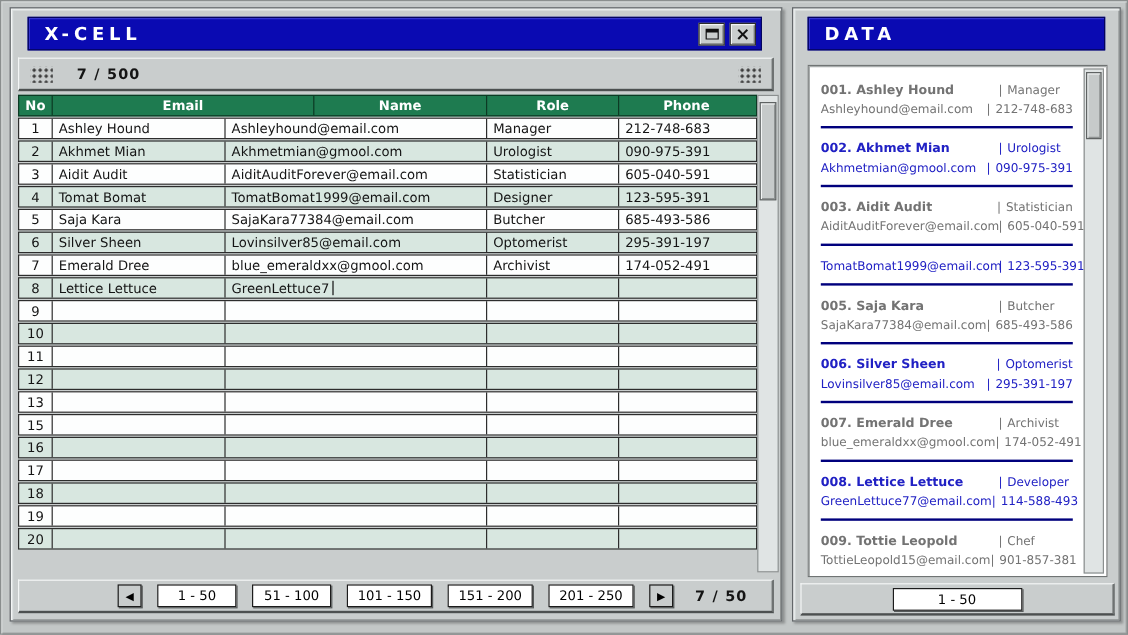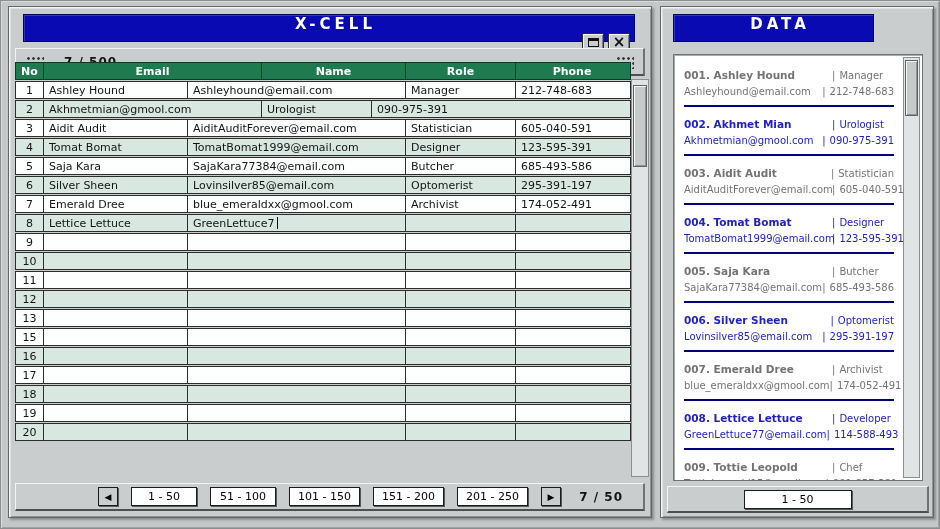--- a/index.html
+++ b/index.html
@@ -14,44 +14,44 @@
     box-shadow: inset 0 0 0 1px #8a8e8e, inset 2px 2px 0 #d7dbdb, inset -2px -2px 0 #9fa3a3; }
 
   .window { position:absolute; background:#c9cdcd; border:1px solid #63676a;
     box-shadow: inset 1px 1px 0 #f3f5f5, inset 2px 2px 0 #dde1e1,
                 inset -1px -1px 0 #8f9393, 2px 2px 2px rgba(40,40,40,.35); }
   #xcell-window { left:8px;  top:6px; width:644px; height:512px; }
   #data-window  { left:660px; top:6px; width:274px; height:512px; }
 
   .titlebar { position:absolute; height:28px; display:flex; align-items:center;
     background:var(--titlebar-blue,#0a0ab2); border:1px solid #04045c;
-    box-shadow: inset 1px 1px 0 #3434cf; flex-direction: column; }
+    box-shadow: inset 1px 1px 0 #3434cf; }
   #xcell-window .titlebar { left:14px; top:7px; width:612px; }
-  #data-window  .titlebar { left:12px; top:7px; width:201px; }
+  #data-window  .titlebar { left:12px; top:7px; width:248px; }
   .titlebar .title { color:#fff; font-weight:bold; font-size:15px;
     letter-spacing:4px; padding-left:13px; }
   .titlebar .btns { margin-left:auto; display:flex; gap:4px; padding-right:4px; }
   .win-btn { width:22px; height:19px; background:#c9cdcd; border:1px solid #2c2c2c;
     box-shadow: inset 1px 1px 0 #f3f5f5, inset -1px -1px 0 #7d8181;
     display:flex; align-items:center; justify-content:center; cursor:default; }
   .restore-glyph { width:11px; height:9px; border:1px solid #111; border-top-width:3px; }
   .close-glyph { font-size:15px; font-weight:bold; line-height:1; color:#111; }
 
   .bar { position:absolute; background:#c9cdcd;
     border-top:1px solid #f3f5f5; border-left:1px solid #f3f5f5;
     border-right:2px solid #6e7272; border-bottom:2px solid #4c5050; }
   .toolbar { left:6px; top:41px; width:630px; height:28px;
     display:flex; align-items:center; padding:0 9px; }
   .grip { width:19px; height:14px;
     background-image: radial-gradient(circle, #3a3a3a 1.2px, transparent 1.5px);
     background-size:5px 5px; background-position:1px 1px; }
   .toolbar .indicator { font-weight:bold; font-size:12px; margin-left:20px; letter-spacing:1px; }
   .toolbar .grip-right { margin-left:auto; }
 
-  .tablewrap { position:absolute; left:6px; top:55px; width:616px; }
+  .tablewrap { position:absolute; left:6px; top:72px; width:616px; }
   .thead, .trow { display:flex; }
   .thead { height:18px; margin-bottom:1px; background:var(--header-green,#1e7b50);
     border:1px solid #0c3a24; color:#fff; font-weight:bold; font-size:11px; }
   .thead .cell { display:flex; align-items:center; justify-content:center;
     border-right:1px solid #0c3a24; }
   .thead .cell:last-child { border-right:none; }
   .trow { height:18px; margin-bottom:1px; background:#fdfefe;
     border:1px solid #2d2d2d; font-size:11px; }
   .trow.even { background:var(--row-stripe-green,#d8e7e0); }
   .trow .cell { display:flex; align-items:center; padding:0 5px;
@@ -135,20 +135,21 @@
     <div>
         <div class="trow">
           <div class="cell c0">1</div>
           <div class="cell c1">Ashley Hound</div>
           <div class="cell c2">Ashleyhound@email.com</div>
           <div class="cell c3">Manager</div>
           <div class="cell c4">212-748-683</div>
         </div>
         <div class="trow even">
           <div class="cell c0">2</div>
+          <div class="cell c1">Akhmet Mian</div>
           <div class="cell c2">Akhmetmian@gmool.com</div>
           <div class="cell c3">Urologist</div>
           <div class="cell c4">090-975-391</div>
         </div>
         <div class="trow">
           <div class="cell c0">3</div>
           <div class="cell c1">Aidit Audit</div>
           <div class="cell c2">AiditAuditForever@email.com</div>
           <div class="cell c3">Statistician</div>
           <div class="cell c4">605-040-591</div>
@@ -317,24 +318,20 @@
             <span class="rec-left name">003. Aidit Audit</span>
             <span class="rec-right"><span class="pipe">|</span>Statistician</span>
           </div>
           <div class="rec-line">
             <span class="rec-left ">AiditAuditForever@email.com</span>
             <span class="rec-right"><span class="pipe">|</span>605-040-591</span>
           </div>
         </div>
         <div class="record alt">
           <div class="rec-line">
-            <span class="rec-left name">004. Tomat Bomat</span>
-            <span class="rec-right"><span class="pipe">|</span>Designer</span>
-          </div>
-          <div class="rec-line">
             <span class="rec-left ">TomatBomat1999@email.com</span>
             <span class="rec-right"><span class="pipe">|</span>123-595-391</span>
           </div>
         </div>
         <div class="record">
           <div class="rec-line">
             <span class="rec-left name">005. Saja Kara</span>
             <span class="rec-right"><span class="pipe">|</span>Butcher</span>
           </div>
           <div class="rec-line">

